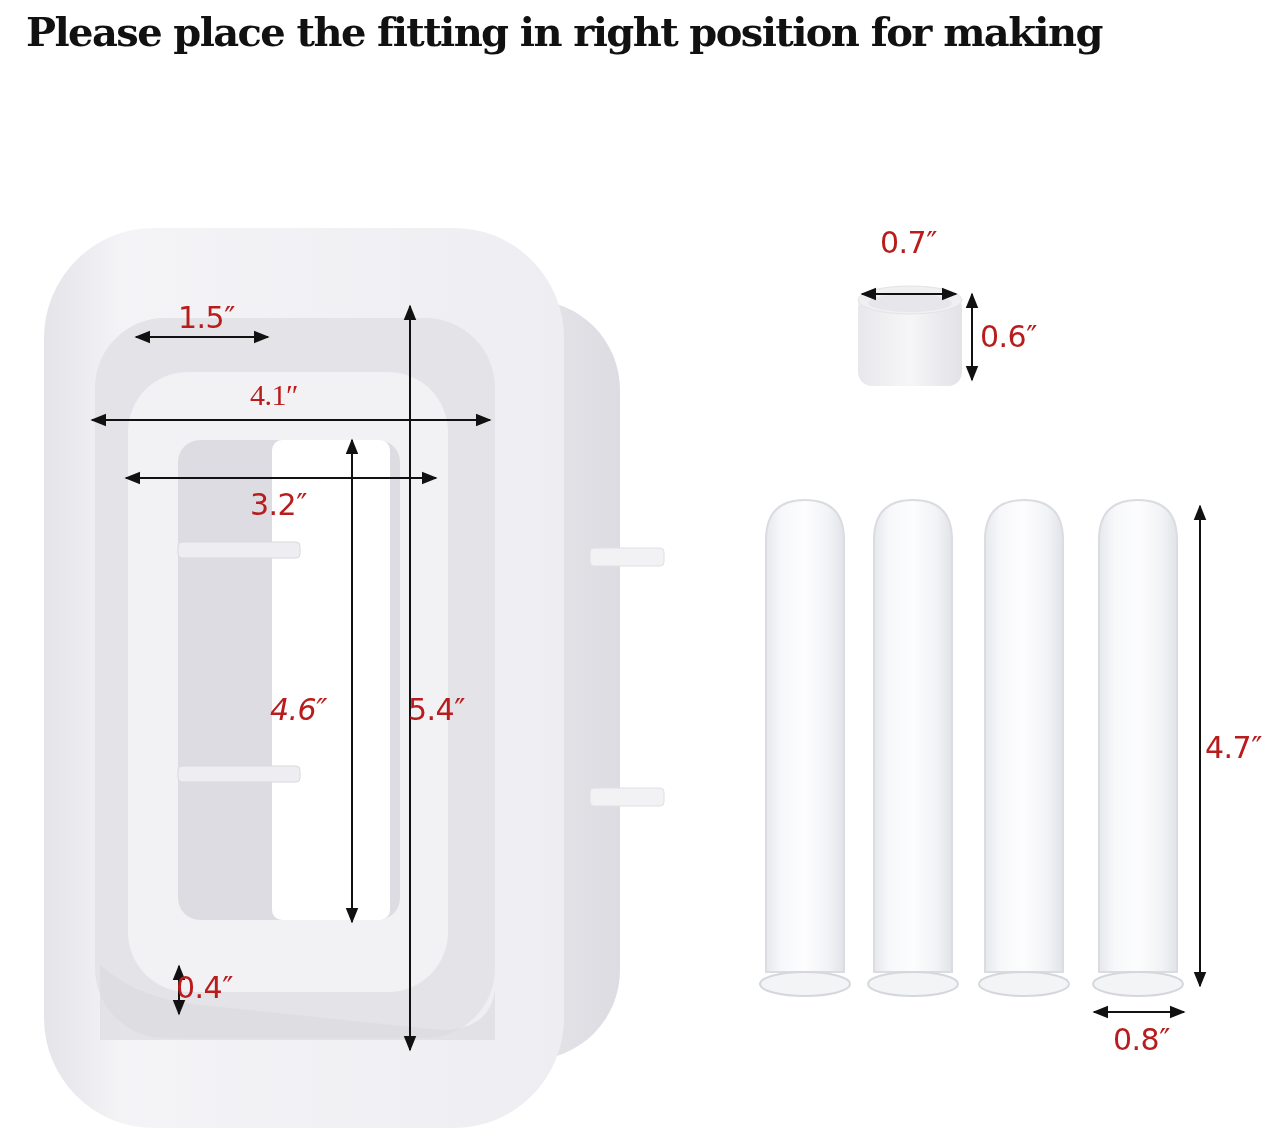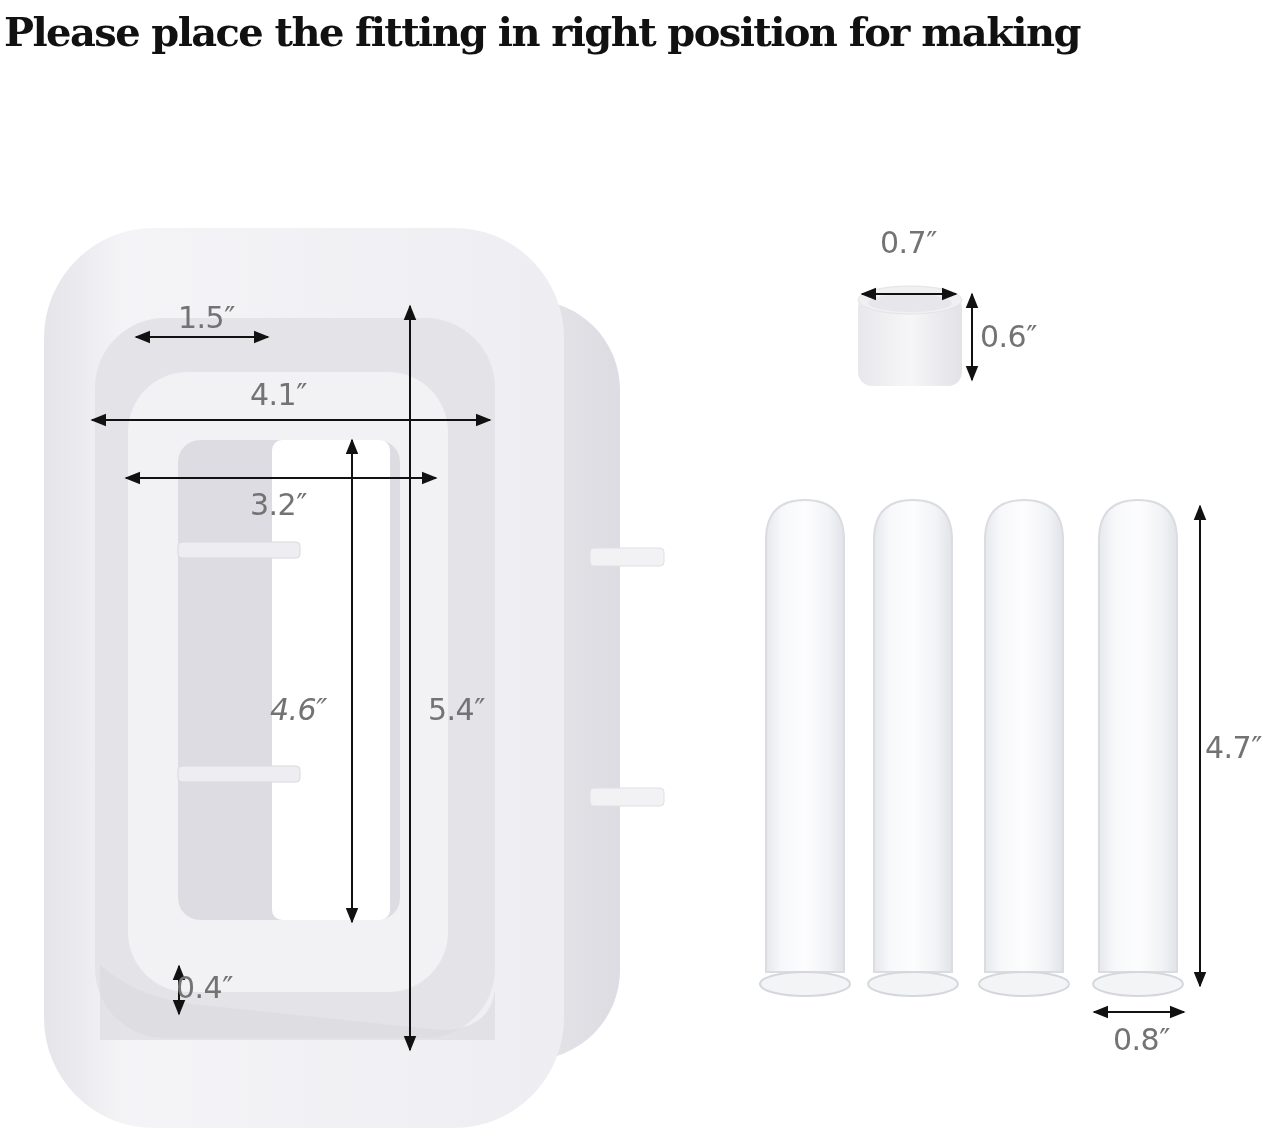--- a/index.html
+++ b/index.html
@@ -3,25 +3,25 @@
 <meta charset="utf-8">
 <style>
   html, body { margin: 0; padding: 0; background: #ffffff; }
   body { width: 1280px; height: 1128px; position: relative; overflow: hidden; font-family: "Liberation Sans", sans-serif; }
   .headline {
     position: absolute; left: 4px; top: 2px; width: 1270px;
     font-family: "DejaVu Serif", serif; font-weight: bold;
     font-size: 40px; line-height: 60px; letter-spacing: -1.6px; color: #111111;
     transform: scaleY(1.0);
   }
-  .headline span { display: block; }
+  .headline span { display: block; margin-left: 22px; }
   svg.scene { position: absolute; left: 0; top: 0; }
   .dim {
     position: absolute; font-family: "DejaVu Sans", sans-serif;
-    font-size: 30px; color: #737373; line-height: 1; white-space: nowrap;
+    font-size: 30px; color: #b91c1c; line-height: 1; white-space: nowrap;
     letter-spacing: -0.5px;
   }
 </style>
 </head>
 <body>
 
 <div class="headline">
   <span>Please place the fitting in right position for making</span>
 </div>
 
@@ -106,23 +106,23 @@
     <g>
       <path d="M1099,540 Q1099,500 1138,500 Q1177,500 1177,540 L1177,972 L1099,972 Z" fill="url(#tubeGrad)" stroke="#dadce1" stroke-width="2"></path>
       <ellipse cx="1138" cy="984" rx="45" ry="12" fill="#f3f4f6" stroke="#d5d7dc" stroke-width="2"></ellipse>
     </g>
     <line x1="1200" y1="506" x2="1200" y2="986" stroke="#111" stroke-width="2" marker-start="url(#ah)" marker-end="url(#ah)"></line>
     <line x1="1094" y1="1012" x2="1184" y2="1012" stroke="#111" stroke-width="2" marker-start="url(#ah)" marker-end="url(#ah)"></line>
   </g>
 </svg>
 
 <div class="dim" style="left:178px; top:303px;">1.5″</div>
-<div class="dim" style="left:250px; top:380px;">4.1″</div>
+<div class="dim" style="left:250px; top:380px;font-family:Liberation Serif, serif;">4.1″</div>
 <div class="dim" style="left:250px; top:490px;">3.2″</div>
 <div class="dim" style="left:270px; top:695px;font-style:italic;">4.6″</div>
-<div class="dim" style="left:428px; top:695px;">5.4″</div>
+<div class="dim" style="left:408px; top:695px;">5.4″</div>
 <div class="dim" style="left:176px; top:973px;">0.4″</div>
 
 <div class="dim" style="left:880px; top:228px;">0.7″</div>
 <div class="dim" style="left:980px; top:322px;text-align:center;">0.6″</div>
 
 <div class="dim" style="left:1205px; top:733px;">4.7″</div>
 <div class="dim" style="left:1113px; top:1025px;">0.8″</div>
 
 </body></html>

